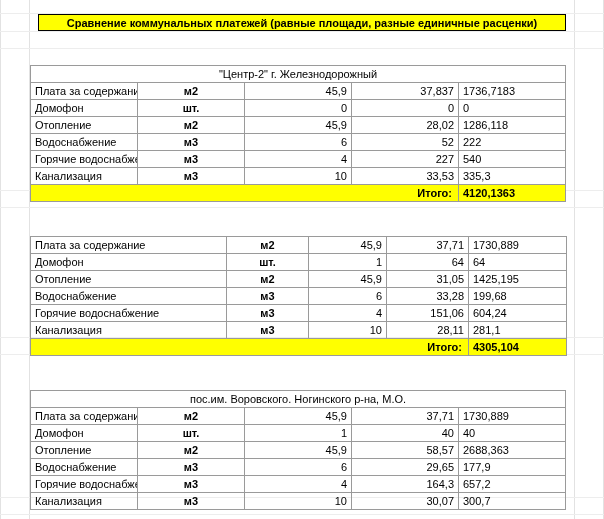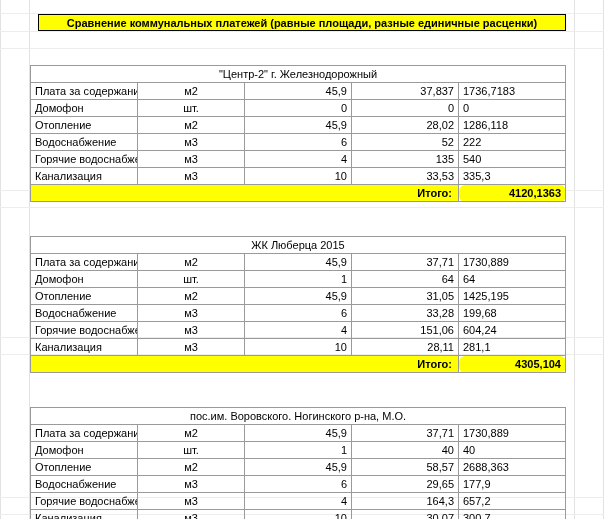--- a/index.html
+++ b/index.html
@@ -64,43 +64,41 @@
   table.block td {
     border: 1px solid #9a9a9a;
     height: 17px;
     padding: 0 4px;
     font-size: 11px;
     white-space: nowrap;
     overflow: hidden;
     box-sizing: border-box;
   }
   .col-name  { width: 196px; text-align: left; }
-  .col-unit  { width: 82px;  text-align: center; }
+  .col-unit  { width: 82px;  text-align: center; font-weight: bold; }
   .col-qty   { width: 78px;  text-align: right; }
   .col-rate  { width: 82px;  text-align: right; }
   .col-total { width: 98px;  }
 
   .block-header td {
     text-align: center;
     font-size: 11px;
     border: 1px solid #9a9a9a;
   }
   .total-row td {
     background: #ffff00;
     font-weight: bold;
     border: 1px solid #000000;
     margin-left: 20px;
   }
   .total-row .label {
     text-align: right;
     padding-right: 6px;
   }
   .total-row .value {
-    text-align: right;
-    border-radius: 6px;
   }
   .gap {
     height: 34px;
   }
 </style>
 </head>
 <body>
 
 <div class="sheet">
 
@@ -154,44 +152,41 @@
           <td class="col-name">Водоснабжение</td>
           <td class="col-unit">м3</td>
           <td class="col-qty">6</td>
           <td class="col-rate">52</td>
           <td class="col-total">222</td>
         </tr>
         <tr>
           <td class="col-name">Горячие водоснабжение</td>
           <td class="col-unit">м3</td>
           <td class="col-qty">4</td>
-          <td class="col-rate">135</td>
+          <td class="col-rate">227</td>
           <td class="col-total">540</td>
         </tr>
         <tr>
           <td class="col-name">Канализация</td>
           <td class="col-unit">м3</td>
           <td class="col-qty">10</td>
           <td class="col-rate">33,53</td>
           <td class="col-total">335,3</td>
         </tr>
         <tr class="total-row">
           <td class="label" colspan="4">Итого:</td>
           <td class="value col-total">4120,1363</td>
         </tr>
       </tbody>
     </table>
 
     <div class="gap"></div>
 
     <table class="block">
       <tbody>
-        <tr class="block-header">
-          <td colspan="5">ЖК Люберца 2015</td>
-        </tr>
         <tr>
           <td class="col-name">Плата за содержание</td>
           <td class="col-unit">м2</td>
           <td class="col-qty">45,9</td>
           <td class="col-rate">37,71</td>
           <td class="col-total">1730,889</td>
         </tr>
         <tr>
           <td class="col-name">Домофон</td>
           <td class="col-unit">шт.</td>

